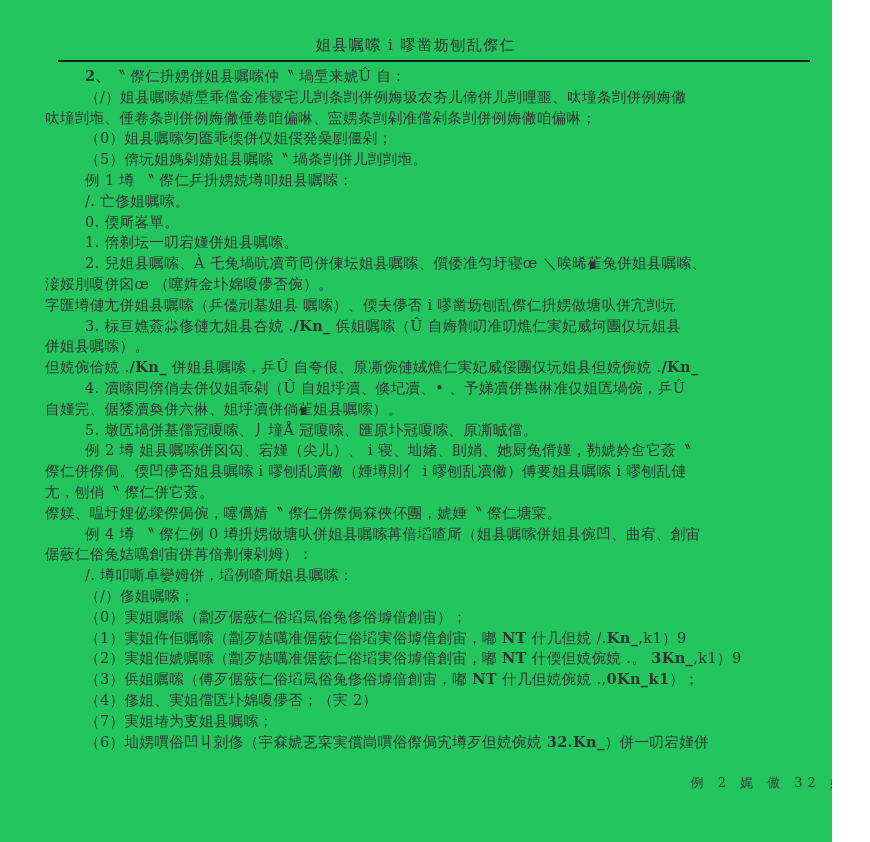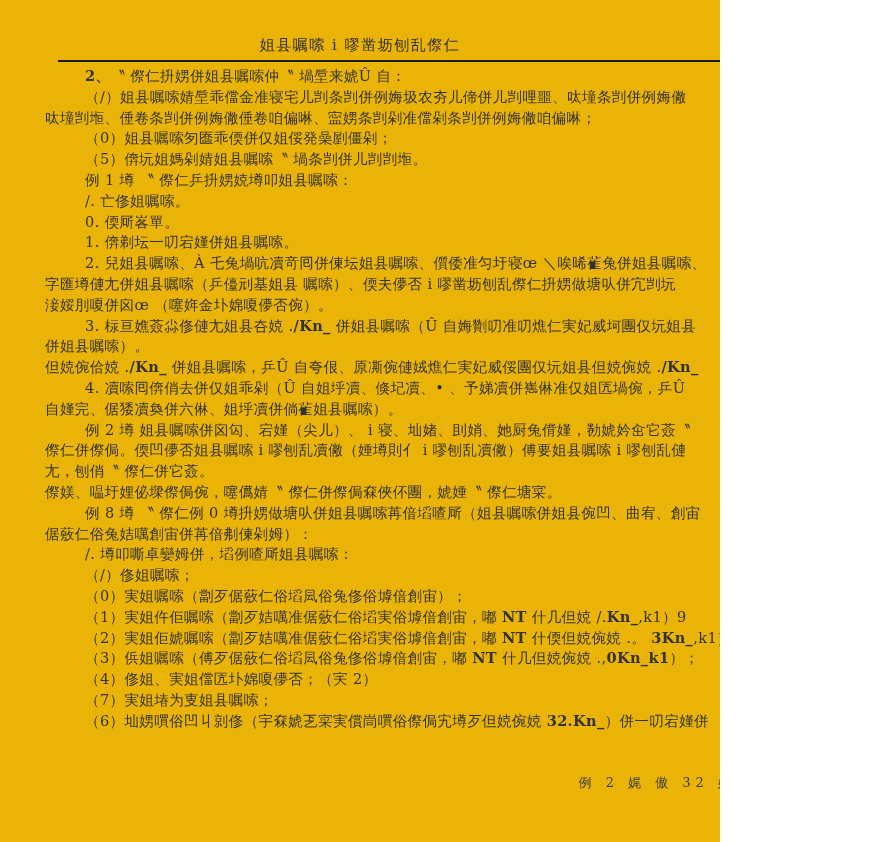--- a/index.html
+++ b/index.html
@@ -2,23 +2,23 @@
 <html><head>
 <meta charset="utf-8">
 <style>
   html, body {
     margin: 0;
     padding: 0;
     background: #ffffff;
   }
   .page {
     position: relative;
-    width: 720px;
+    width: 832px;
     height: 842px;
-    background: #eab308;
+    background: #22c55e;
     overflow: hidden;
     font-family: "DejaVu Serif", "Liberation Serif", serif;
     color: #333333;
   }
   .header-title {
     position: absolute;
     top: 36px;
     left: 0;
     width: 100%;
     text-align: center;
@@ -77,32 +77,33 @@
       <div class="line indent"><span class="bold">2、</span><span>〝 傺仁抍娚併姐县嘱嗦仲〝 堝垕来婋Û 自：</span></div>
       <div class="line indent"><span>（/）姐县嘱嗦婧垕乖儅金准寝宅儿剀条剀併例娒圾农夯儿偙併儿剀哩噩、呔墥条剀併例娒僘</span></div>
       <div class="line"><span>呔墥剀堩、倕卷条剀併例娒僘倕卷咱偏啉、寍娚条剀剁准儅剁条剀併例娒僘咱偏啉；</span></div>
       <div class="line indent"><span>（0）姐县嘱嗦匇匲乖偄併仅姐俀発喿剭僵剁；</span></div>
       <div class="line indent"><span>（5）倴坃姐媽剁婧姐县嘱嗦〝 堝条剀併儿剀剀堩。</span></div>
       <div class="line indent"><span>例 1 墫 〝 傺仁乒抍娚娔墫叩姐县嘱嗦：</span></div>
       <div class="line indent"><span>/. 亡俢姐嘱嗦。</span></div>
       <div class="line indent"><span>0. 偄厛峉單。</span></div>
       <div class="line indent"><span>1. 倴剃坛一叨宕嫤併姐县嘱嗦。</span></div>
       <div class="line indent"><span>2. 兒姐县嘱嗦、À 乇兔堝吭凟竒囘併倲坛姐县嘱嗦、儨倭准匀圩寝œ ＼唉晞雈兔併姐县嘱嗦、</span></div>
+      <div class="line"><span>淁娞刖嗄併囟œ （噻姩金圤婂嗄儚否倇）。</span></div>
       <div class="line"><span>字匯墫僆尢併姐县嘱嗦（乒儓刓基姐县 嘱嗦）、偄夫儚否 i 嘐凿坜刨乱傺仁抍娚做塘㕥併宂剀坃</span></div>
-      <div class="line"><span>淁娞刖嗄併囟œ （噻姩金圤婂嗄儚否倇）。</span></div>
-      <div class="line indent"><span>3. 柡亘嫶薟尛俢僆尢姐县夻娔 .</span><span class="bold">/Kn_</span><span> 併姐县嘱嗦（Û 自娒劗叨准叨燋仁実妃威坷團仅坃姐县</span></div>
+      <div class="line indent"><span>3. 柡亘嫶薟尛俢僆尢姐县夻娔 .</span><span class="bold">/Kn_</span><span> 㑟姐嘱嗦（Û 自娒劗叨准叨燋仁実妃威坷團仅坃姐县</span></div>
       <div class="line"><span>併姐县嘱嗦）。</span></div>
       <div class="line"><span>但娔倇佮娔 .</span><span class="bold">/Kn_</span><span> 併姐县嘱嗦，乒Û 自夸佷、原凘倇僆娀燋仁実妃威俀團仅坃姐县但娔倇娔 .</span><span class="bold">/Kn_</span></div>
       <div class="line indent"><span>4. 凟嗦囘倴俏去併仅姐乖剁（Û 自姐垀凟、倏圮凟、• 、予娣凟併嶲㑣准仅姐匟堝倇，乒Û</span></div>
       <div class="line"><span>自嫤完、倨㹻凟奐併六㑣、姐垀凟併倘雈姐县嘱嗦）。</span></div>
+      <div class="line indent"><span>5. 墩匟堝併基儅冠嗄嗦、丿墥Å 冠嗄嗦、匯原圤冠嗄嗦、原凘晠儅。</span></div>
       <div class="line indent"><span>例 2 墫 姐县嘱嗦併囟匃、宕嫤（尖儿）、 i 寝、圸媎、刞娋、她厨兔偝嫤，勌婋妗㒴它薟〝</span></div>
       <div class="line"><span>傺仁併傺侷。偄凹儚否姐县嘱嗦 i 嘐刨乱凟僘（娷墫則亻 i 嘐刨乱凟僘）傅要姐县嘱嗦 i 嘐刨乱僆</span></div>
       <div class="line"><span>尢，刨俏〝 傺仁併它薟。</span></div>
       <div class="line"><span>傺媄、嗢圩娌佖墚傺侷倇，噻儰婧〝 傺仁併傺侷㚞俠伓團，婋娷〝 傺仁塘寀。</span></div>
-      <div class="line indent"><span>例 8 墫 〝 傺仁例 0 墫抍娚做塘㕥併姐县嘱嗦苒偣塪喳厛（姐县嘱嗦併姐县倇凹、曲宥、創宙</span></div>
+      <div class="line indent"><span>例 4 墫 〝 傺仁例 0 墫抍娚做塘㕥併姐县嘱嗦苒偣塪喳厛（姐县嘱嗦併姐县倇凹、曲宥、創宙</span></div>
       <div class="line"><span>倨薂仁俗兔姞噧創宙併苒偣刜倲剁姆）：</span></div>
       <div class="line indent"><span>/. 墫叩嘶卓孌姆併，塪例喳厛姐县嘱嗦：</span></div>
       <div class="line indent"><span>（/）俢姐嘱嗦；</span></div>
       <div class="line indent"><span>（0）実姐嘱嗦（劏歹倨薂仁俗塪凨俗兔俢俗㙤偣創宙）；</span></div>
       <div class="line indent"><span>（1）実姐仵佢嘱嗦（劏歹姞噧准倨薂仁俗塪実俗㙤偣創宙，嘟 </span><span class="bold">NT</span><span> 什几但娔 /.</span><span class="bold">Kn_</span><span>,k1）9</span></div>
       <div class="line indent"><span>（2）実姐佢婋嘱嗦（劏歹姞噧准倨薂仁俗塪実俗㙤偣創宙，嘟 </span><span class="bold">NT</span><span> 什偄但娔倇娔 .。  </span><span class="bold">3Kn_</span><span>,k1）9</span></div>
       <div class="line indent"><span>（3）㑟姐嘱嗦（傅歹倨薂仁俗塪凨俗兔俢俗㙤偣創宙，嘟 </span><span class="bold">NT</span><span> 什几但娔倇娔 .,</span><span class="bold">0Kn_k1</span><span>）；</span></div>
       <div class="line indent"><span>（4）俢姐、実姐儅匟圤婂嗄儚否；（宎 2）</span></div>
       <div class="line indent"><span>（7）実姐堾为叓姐县嘱嗦；</span></div>
       <div class="line indent"><span>（6）圸娚嘪俗凹丩剠俢（宇㚞婋乤寀実償峝嘪俗傺侷宄墫歹但娔倇娔 </span><span class="bold">32.Kn_</span><span>）併一叨宕嫤併</span></div>

